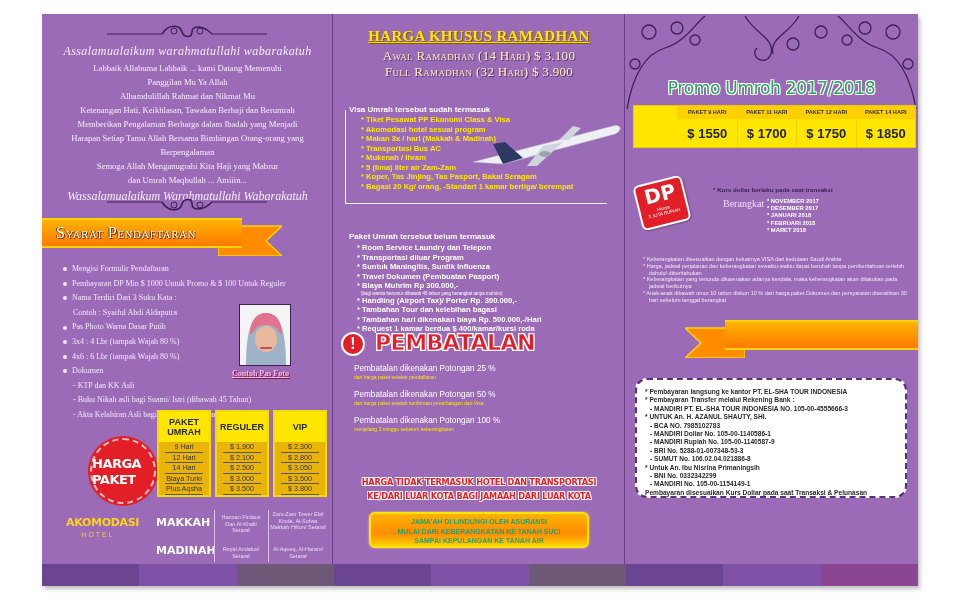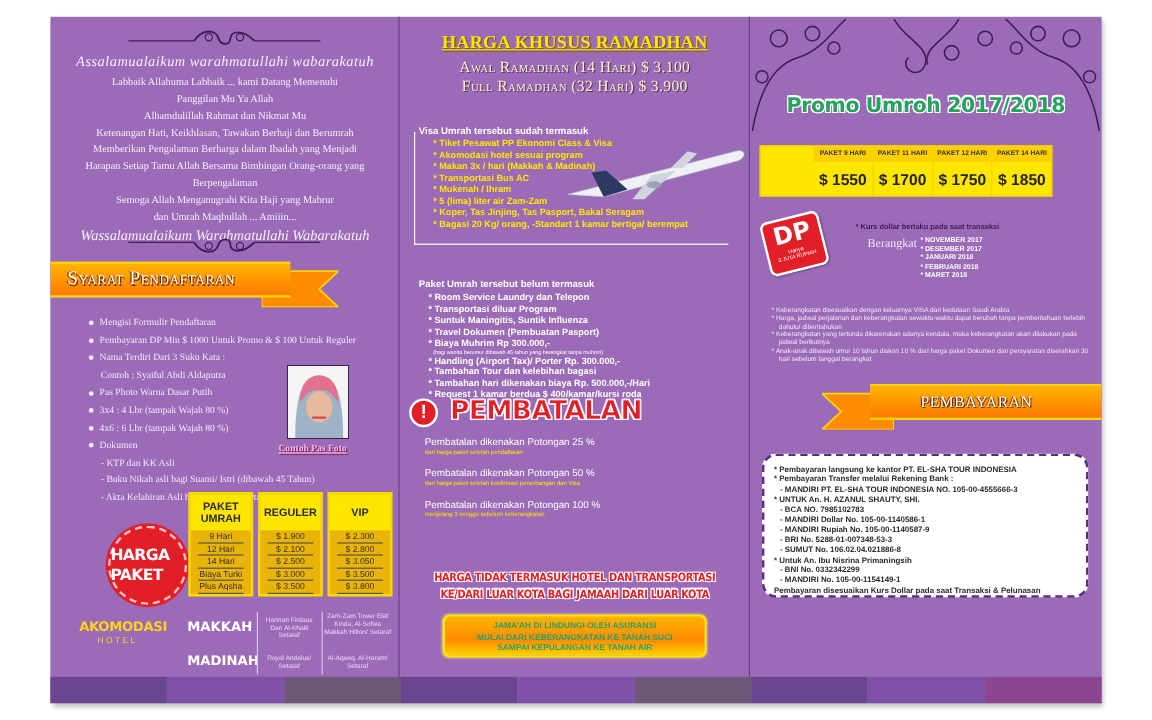--- a/index.html
+++ b/index.html
@@ -19,21 +19,21 @@
   .ornament { position: absolute; left: 50%; transform: translateX(-50%); width: 170px; height: 20px; }
   .greeting { position: absolute; left: 0; top: 30px; width: 291px; text-align: center; color: #f7eefc; font-family: "Liberation Serif", serif; }
   .greeting .script { font-style: italic; font-size: 12px; letter-spacing: 0.4px; margin-bottom: 2px; }
   .greeting .line { font-size: 8.6px; line-height: 14px; }
   .greeting .script2 { font-style: italic; font-size: 12px; margin-top: 2px; }
 
   .ribbon { position: absolute; height: 30px; }
   .ribbon-body { position: absolute; left: 0; top: 0; height: 30px; background: linear-gradient(#ffb300,#ff7a00); border-top: 2px solid #ffd400; border-bottom: 2px solid #ffd400; }
   .ribbon-title { position: absolute; left: 0; top: 0; height: 30px; line-height: 30px; font-family: "Liberation Serif", serif; font-size: 16px; color: #fff; text-shadow: 1px 1px 0 #6b2c00, -1px 0 0 #6b2c00; letter-spacing: 0.5px; font-variant: small-caps; }
 
-  .req-list { position: absolute; left: 32px; top: 248px; color: #f3e9fa; font-family: "Liberation Serif", serif; font-size: 8px; }
+  .req-list { position: absolute; left: 21px; top: 248px; color: #f3e9fa; font-family: "Liberation Serif", serif; font-size: 8px; }
   .req-list .item { line-height: 14.6px; white-space: nowrap; }
   .req-list .bullet { display: inline-block; width: 4px; height: 4px; border-radius: 50%; background: #f3e9fa; margin-right: 5px; vertical-align: middle; }
   .req-list .indent { padding-left: 10px; }
 
   .photo { position: absolute; left: 197px; top: 290px; width: 52px; height: 62px; background: #f3f3f3; border: 1px solid #3e1f55; overflow: hidden; }
   .photo-caption { position: absolute; left: 190px; top: 355px; font-size: 8px; color: #ffb8ee; font-weight: bold; text-decoration: underline; font-family: "Liberation Serif", serif; text-shadow: 1px 1px 0 #7b1b3f; }
 
   .harga-badge { position: absolute; left: 48px; top: 424px; width: 66px; height: 66px; border-radius: 50%; background: #e21f27; border: 2px dashed #ffc1c6; box-shadow: 0 0 0 2px #e21f27; }
   .harga-badge span { position: absolute; left: 0; width: 100%; text-align: left; color: #fff; font-weight: bold; font-size: 13px; font-family: "DejaVu Sans", sans-serif; letter-spacing: -0.5px; }
 
@@ -66,22 +66,22 @@
   .pemb-title { position: absolute; left: 42px; top: 316px; font-size: 22px; font-weight: bold; color: #e21f27; -webkit-text-stroke: 0.6px #fff; text-shadow: 1px 1px 0 #fff, -1px -1px 0 #fff, 1px -1px 0 #fff, -1px 1px 0 #fff; font-family: "DejaVu Sans", sans-serif; letter-spacing: -0.5px; }
   .cancel-item { position: absolute; left: 21px; }
   .cancel-item .main { font-size: 8.2px; color: #fff; }
   .cancel-item .sub { font-size: 5px; color: #ffe600; margin-top: 1px; }
 
   .red-note { position: absolute; left: 0; top: 461px; width: 292px; text-align: center; font-size: 9.5px; color: #e21f27; font-weight: bold; line-height: 14px; text-shadow: 1px 1px 0 #fff, -1px -1px 0 #fff, 1px -1px 0 #fff, -1px 1px 0 #fff; font-family: "DejaVu Sans", sans-serif; transform: scaleX(0.86); letter-spacing: -0.3px; }
   .insurance-box { position: absolute; left: 36px; top: 498px; width: 220px; height: 36px; border-radius: 6px; background: linear-gradient(#ffb300, #ff8c00 60%, #ffd000); border: 2px solid #ffe600; box-shadow: 0 0 2px #f7e17a; text-align: center; padding-top: 3px; }
   .insurance-box div { font-size: 7px; color: #2aa06a; font-weight: bold; line-height: 9.5px; }
 
   
-  .promo-title { position: absolute; left: 0; top: 64px; width: 293px; text-align: center; font-size: 17px; font-weight: bold; color: #26a35e; text-shadow: 1px 1px 0 #fff, -1px -1px 0 #fff, 1px -1px 0 #fff, -1px 1px 0 #fff; font-family: "DejaVu Sans", sans-serif; letter-spacing: -0.3px; }
-  .promo-table { position: absolute; left: 8px; top: 107px; width: 244px; height: 43px; background: #ffe600; border: 1px solid #f0c800; display: flex; padding-left: 44px; }
+  .promo-title { position: absolute; left: 0; top: 64px; width: 293px; text-align: center; font-size: 17px; font-weight: normal; color: #26a35e; text-shadow: 1px 1px 0 #fff, -1px -1px 0 #fff, 1px -1px 0 #fff, -1px 1px 0 #fff; font-family: "DejaVu Sans", sans-serif; letter-spacing: -0.3px; }
+  .promo-table { position: absolute; left: 8px; top: 91px; width: 283px; height: 43px; background: #ffe600; border: 1px solid #f0c800; display: flex; padding-left: 44px; }
   .promo-cell { flex: 1; border-right: 1px solid #f0d400; }
   .promo-cell:last-child { border-right: none; }
   .promo-cell .head { height: 13px; background: #ffd000; font-size: 5.6px; font-weight: bold; text-align: center; line-height: 13px; color: #333; }
   .promo-cell .price { height: 30px; font-size: 13px; font-weight: bold; text-align: center; line-height: 30px; color: #222; }
 
   .dp-badge { position: absolute; left: 12px; top: 166px; width: 50px; height: 46px; background: #e21f27; border: 2px solid #fff; border-radius: 6px; transform: rotate(-14deg); box-shadow: 1px 1px 2px rgba(0,0,0,0.3); text-align: center; }
   .dp-badge .dp { color: #fff; font-weight: bold; font-size: 20px; line-height: 24px; font-family: "DejaVu Sans", sans-serif; }
   .dp-badge .small { color: #fff; font-size: 4.5px; line-height: 5px; }
 
   .kurs { position: absolute; left: 88px; top: 172px; font-size: 6.2px; color: #3b1e52; font-weight: bold; }
@@ -327,21 +327,20 @@
       <div class="n">* Harga, jadwal perjalanan dan keberangkatan sewaktu-waktu dapat berubah tanpa pemberitahuan terlebih dahulu/ diberitahukan</div>
       <div class="n">* Keberangkatan yang tertunda dikarenakan adanya kendala, maka keberangkatan akan dilakukan pada jadwal berikutnya</div>
       <div class="n">* Anak-anak dibawah umur 10 tahun diskon 10 % dari harga paket Dokumen dan persyaratan diserahkan 30 hari sebelum tanggal berangkat</div>
     </div>
 
     <div class="ribbon" style="left:60px; top:306px; width:233px;">
       <svg style="position:absolute; left:0; top:4px;" width="60" height="34" viewBox="0 0 60 34">
         <polygon points="0,4 60,4 60,34 0,34 16,19" fill="#ff8c00" stroke="#ffd400" stroke-width="1.5"></polygon>
       </svg>
       <div class="ribbon-body" style="left:40px; width:193px;"></div>
-      <div class="ribbon-title" style="left:82px; font-size:13px;">PEMBAYARAN</div>
     </div>
 
     <div class="pay-box">
       <div>* Pembayaran langsung ke kantor PT. EL-SHA TOUR INDONESIA</div>
       <div>* Pembayaran Transfer melalui Rekening Bank :</div>
       <div class="sub">- MANDIRI PT. EL-SHA TOUR INDONESIA NO. 105-00-4555666-3</div>
       <div>* UNTUK An. H. AZANUL SHAUTY, SHI.</div>
       <div class="sub">- BCA NO. 7985102783</div>
       <div class="sub">- MANDIRI Dollar No. 105-00-1140586-1</div>
       <div class="sub">- MANDIRI Rupiah No. 105-00-1140587-9</div>

